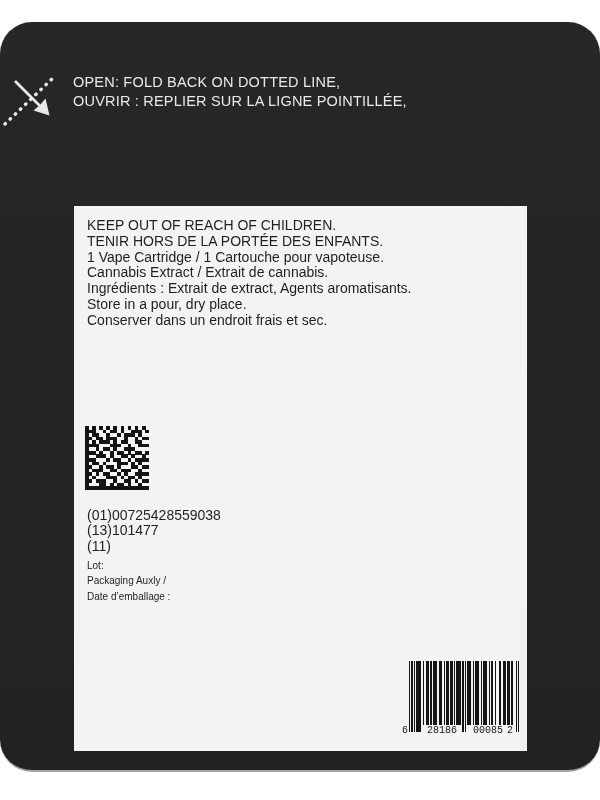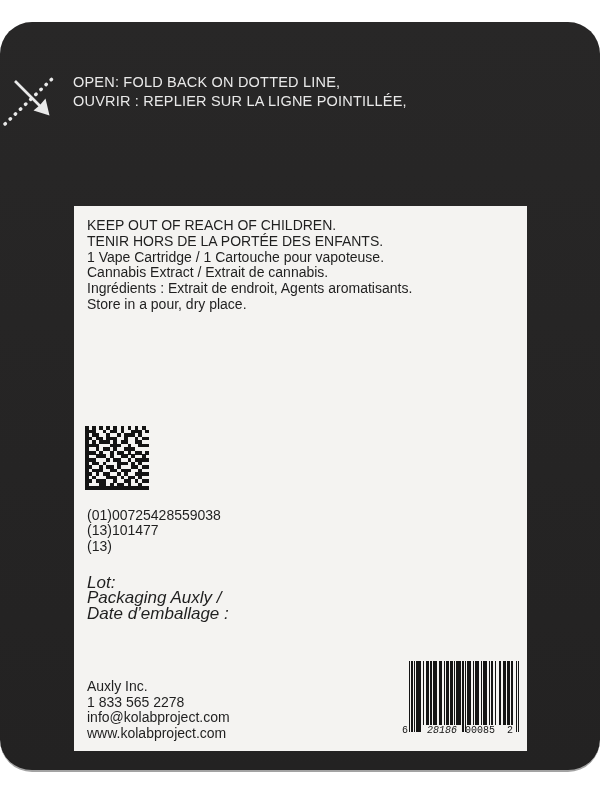--- a/index.html
+++ b/index.html
@@ -62,25 +62,24 @@
   }
   .gs1-codes {
     position: absolute;
     left: 13px; top: 302px;
     font-size: 14px;
     line-height: 15.4px;
     white-space: nowrap;
   }
   .lot-block {
     position: absolute;
-    left: 13px; top: 369px;
-    font-size: 17px;
+    left: 13px; top: 352px;
+    font-size: 10px;
     line-height: 15.4px;
     white-space: nowrap;
-    font-style: italic;
   }
   .company-block {
     position: absolute;
     left: 13px; top: 473px;
     font-size: 14px;
     line-height: 15.6px;
     white-space: nowrap;
   }
   .barcode {
     position: absolute;
@@ -90,22 +89,22 @@
   .barcode svg { position: absolute; top: 0; left: 0; }
   .bc-digit {
     position: absolute;
     top: 64px;
     font-family: "Liberation Mono", monospace;
     font-size: 10px;
     line-height: 12px;
     color: var(--bar-color);
   }
   .bc-d0 { left: -11px; width: 10px; text-align: right; }
-  .bc-d1 { left: 12px;  width: 42px; text-align: center; font-style: italic; }
-  .bc-d2 { left: 56px;  width: 38px; text-align: left; }
+  .bc-d1 { left: 12px;  width: 42px; text-align: center; }
+  .bc-d2 { left: 56px;  width: 38px; text-align: right; }
   .bc-d3 { left: 92px;  width: 12px; text-align: right; }
 </style>
 </head>
 <body>
 
 <div class="package-panel">
 
   <svg class="tear-icon" viewBox="0 0 58 58">
     <line x1="2" y1="56" x2="51" y2="9" stroke="#e9e9e9" stroke-width="3.4" stroke-linecap="round" stroke-dasharray="0.5 6.6"></line>
     <line x1="12" y1="13" x2="37" y2="38" stroke="#e9e9e9" stroke-width="2.6"></line>
@@ -117,22 +116,23 @@
     <div>OUVRIR : REPLIER SUR LA LIGNE POINTILLÉE,</div>
   </div>
 
   <div class="label-card">
 
     <div class="warning-text">
       <div>KEEP OUT OF REACH OF CHILDREN.</div>
       <div>TENIR HORS DE LA PORTÉE DES ENFANTS.</div>
       <div>1 Vape Cartridge / 1 Cartouche pour vapoteuse.</div>
       <div>Cannabis Extract / Extrait de cannabis.</div>
-      <div>Ingrédients : Extrait de endroit, Agents aromatisants.</div>
+      <div>Ingrédients : Extrait de extract, Agents aromatisants.</div>
       <div>Store in a pour, dry place.</div>
+      <div>Conserver dans un endroit frais et sec.</div>
     </div>
 
     <div class="datamatrix" id="datamatrix"><svg width="64" height="64" shape-rendering="crispEdges">
           <rect x="0.00" y="0.00" width="3.66" height="3.66" fill="#141414"></rect>
           <rect x="7.11" y="0.00" width="3.66" height="3.66" fill="#141414"></rect>
           <rect x="14.22" y="0.00" width="3.66" height="3.66" fill="#141414"></rect>
           <rect x="21.33" y="0.00" width="3.66" height="3.66" fill="#141414"></rect>
           <rect x="28.44" y="0.00" width="3.66" height="3.66" fill="#141414"></rect>
           <rect x="35.56" y="0.00" width="3.66" height="3.66" fill="#141414"></rect>
           <rect x="42.67" y="0.00" width="3.66" height="3.66" fill="#141414"></rect>
@@ -313,35 +313,29 @@
           <rect x="46.22" y="60.44" width="3.66" height="3.66" fill="#141414"></rect>
           <rect x="49.78" y="60.44" width="3.66" height="3.66" fill="#141414"></rect>
           <rect x="53.33" y="60.44" width="3.66" height="3.66" fill="#141414"></rect>
           <rect x="56.89" y="60.44" width="3.66" height="3.66" fill="#141414"></rect>
           <rect x="60.44" y="60.44" width="3.66" height="3.66" fill="#141414"></rect>
         </svg></div>
 
     <div class="gs1-codes">
       <div>(01)00725428559038</div>
       <div>(13)101477</div>
-      <div>(13)</div>
+      <div>(11)</div>
     </div>
 
     <div class="lot-block">
       <div>Lot:</div>
       <div>Packaging Auxly /</div>
       <div>Date d’emballage :</div>
     </div>
 
-    <div class="company-block">
-      <div>Auxly Inc.</div>
-      <div>1 833 565 2278</div>
-      <div>info@kolabproject.com</div>
-      <div>www.kolabproject.com</div>
-    </div>
 
     <div class="barcode">
       <svg id="barcode-bars" width="110" height="71" shape-rendering="crispEdges">
           <rect x="0.000" y="0" width="1.308" height="71" fill="#141414"></rect>
           <rect x="2.316" y="0" width="1.308" height="71" fill="#141414"></rect>
           <rect x="4.632" y="0" width="1.308" height="71" fill="#141414"></rect>
           <rect x="6.947" y="0" width="1.308" height="71" fill="#141414"></rect>
           <rect x="8.105" y="0" width="1.308" height="71" fill="#141414"></rect>
           <rect x="9.263" y="0" width="1.308" height="71" fill="#141414"></rect>
           <rect x="10.421" y="0" width="1.308" height="71" fill="#141414"></rect>

